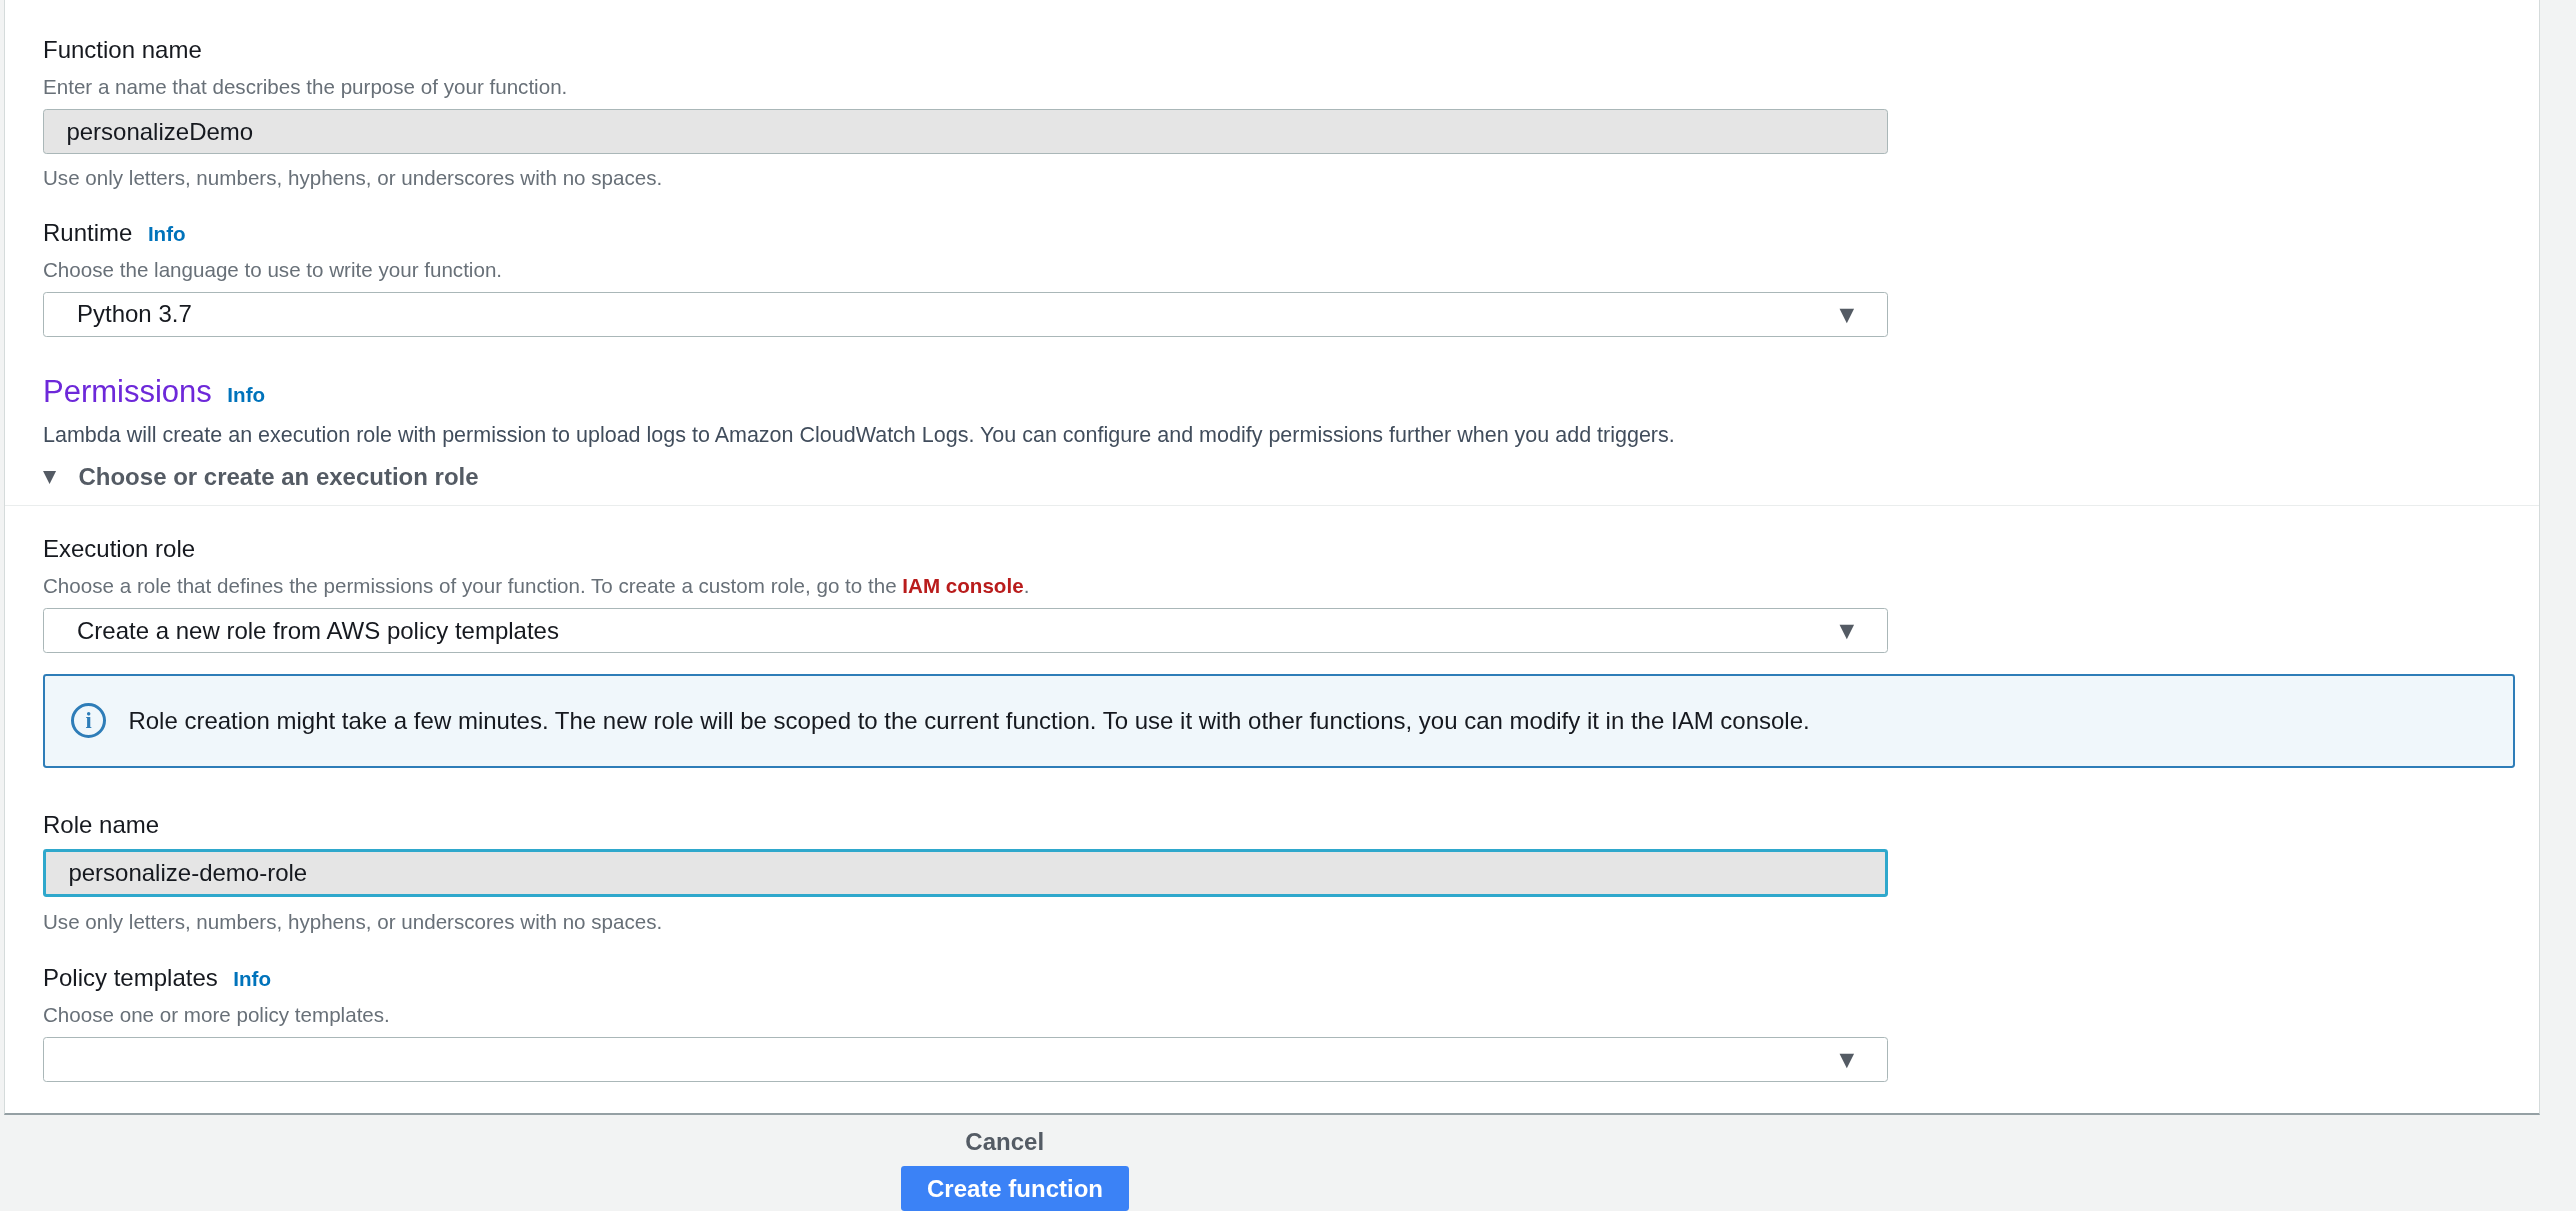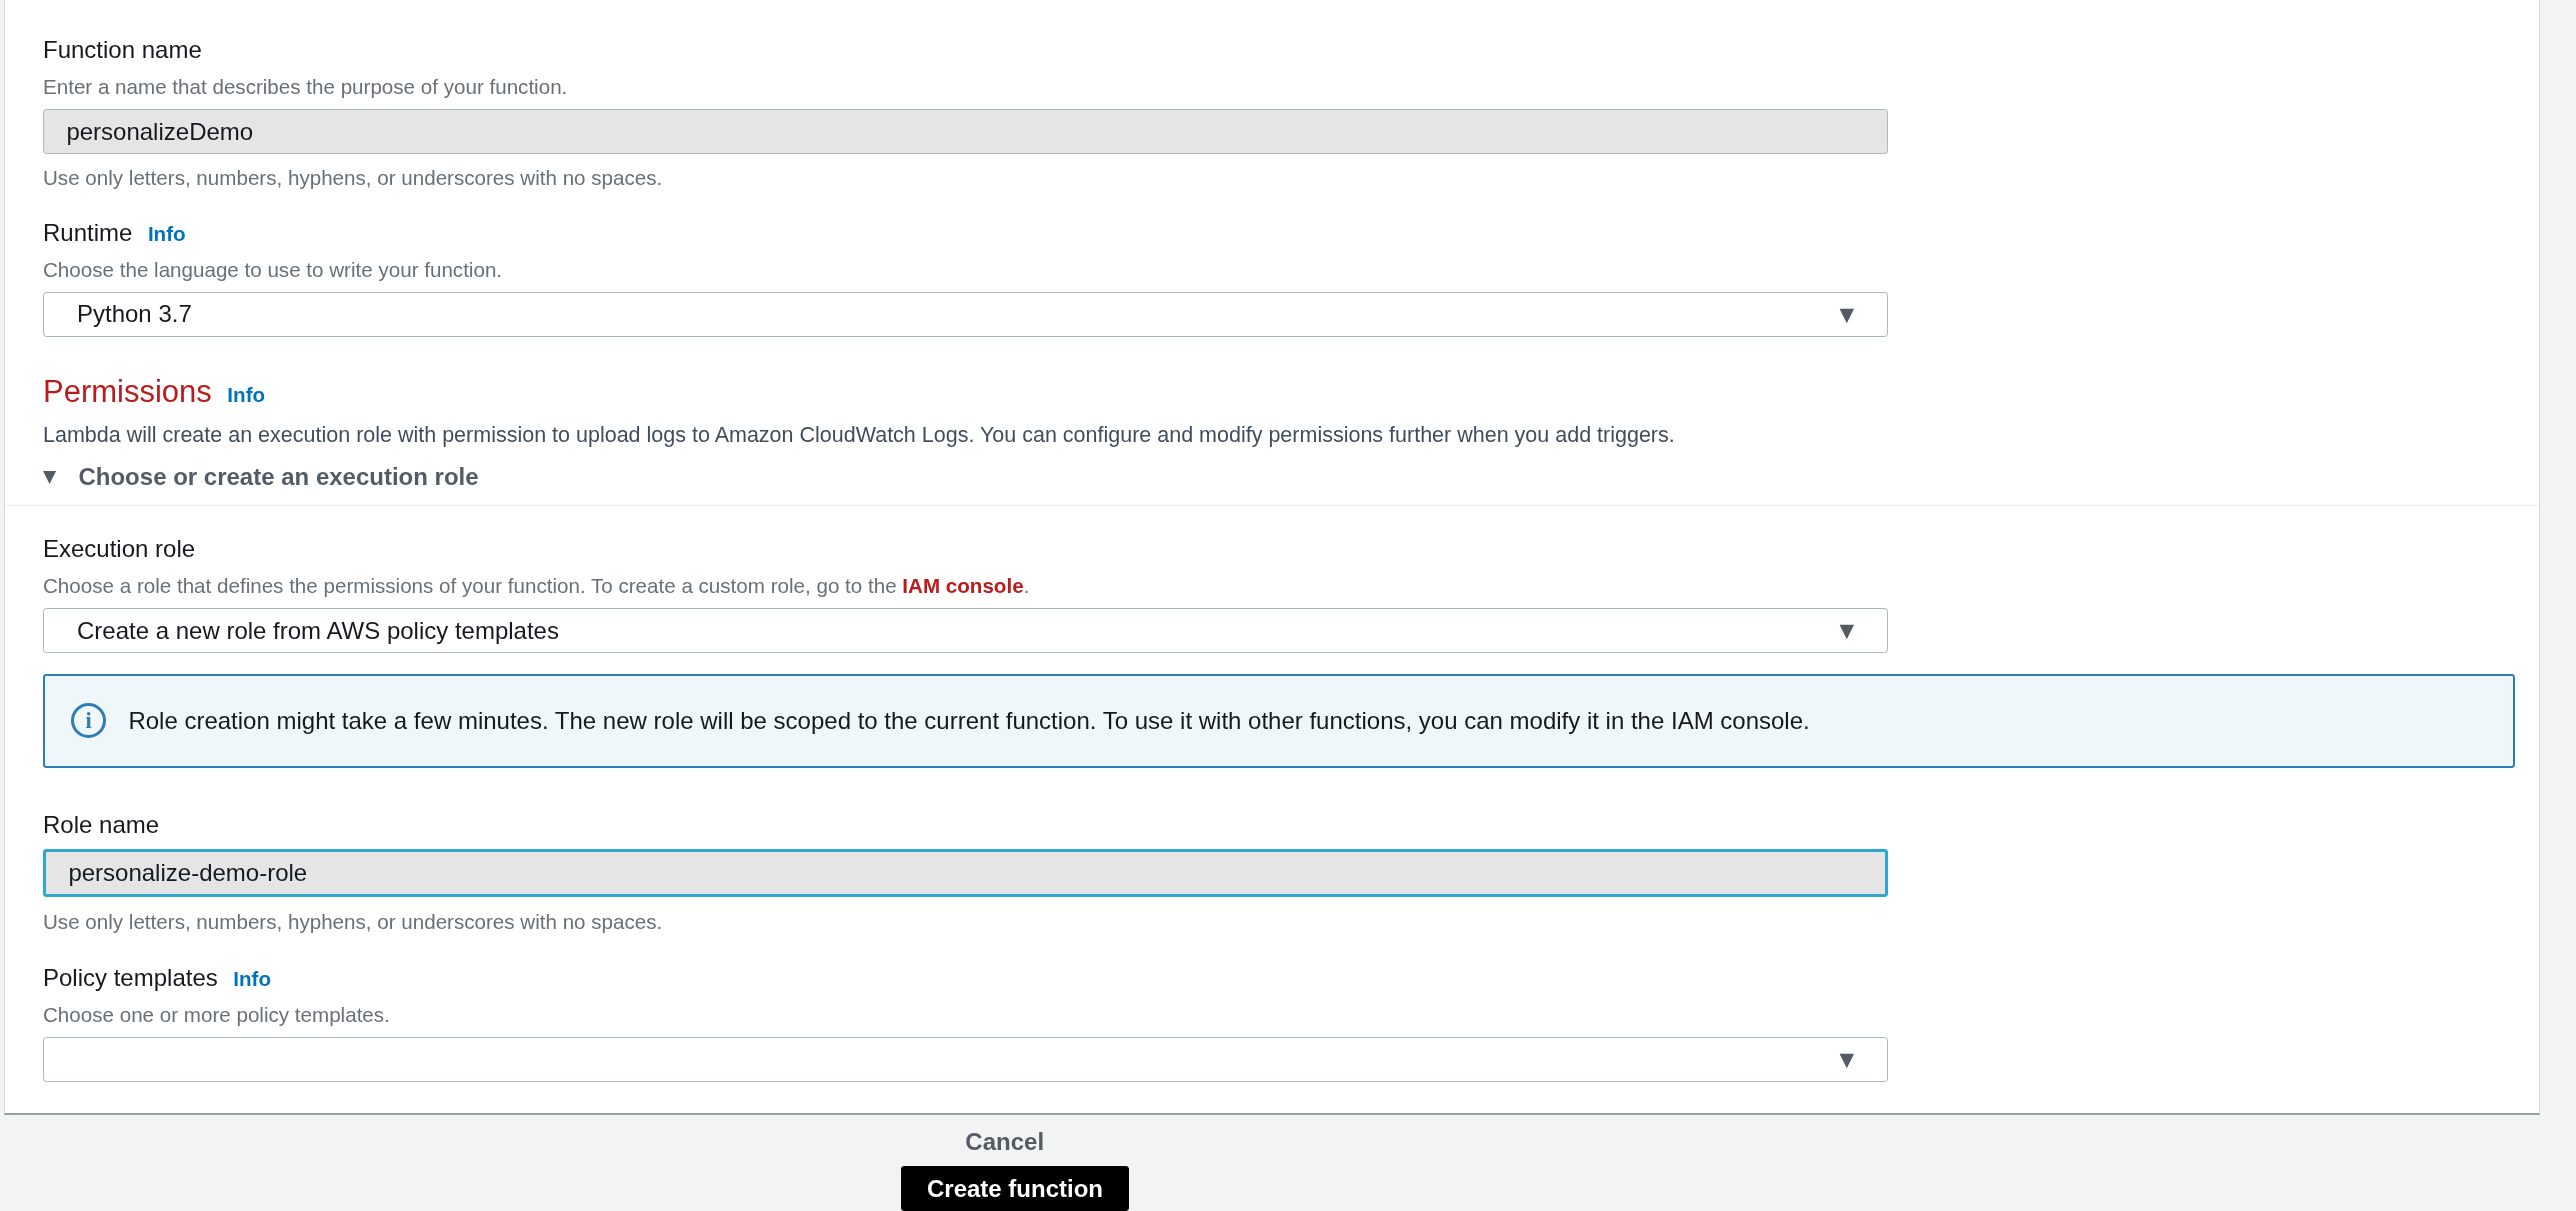--- a/index.html
+++ b/index.html
@@ -50,21 +50,21 @@
     padding:0 33px;cursor:pointer;
   }
   .select-value{font-size:24px;color:#16191f;}
   .caret{
     font-family:"DejaVu Sans",sans-serif;
     font-size:19px;color:#545b64;line-height:1;
   }
 
   .group-mt1{margin-top:24px;}
   .section-heading{margin-top:34px;display:flex;align-items:baseline;}
-  .section-heading .title{font-size:31px;line-height:41px;color:#b91c1c;font-weight:400;}
+  .section-heading .title{font-size:31px;line-height:41px;color:#6d28d9;font-weight:400;}
   .section-desc{font-size:21.5px;line-height:27.5px;color:#414d5c;margin-top:10.3px;}
 
   .expander{margin-top:10.3px;display:flex;align-items:center;cursor:pointer;}
   .expander .caret{font-size:17px;margin-right:22.4px;}
   .expander .exp-label{font-size:24px;line-height:33px;font-weight:bold;color:#545b64;}
 
   .divider{margin-top:12px;margin-left:-38px;width:calc(100% + 38px);border-top:1.7px solid #eaeded;height:0;}
 
   .group-exec{margin-top:26px;}
   .desc-link{font-weight:bold;color:#b91c1c;cursor:pointer;}
@@ -99,21 +99,21 @@
     padding-right:34px;
     flex-direction:column;
   }
   .cancel-btn{
     background:none;border:none;cursor:pointer;
     font-family:"Liberation Sans",sans-serif;
     font-size:24px;font-weight:bold;color:#545b64;
     padding:10.3px 17px;margin-right:20.6px;
   }
   .create-btn{
-    background:#000000;border:none;cursor:pointer;border-radius:3.4px;
+    background:#3b82f6;border:none;cursor:pointer;border-radius:3.4px;
     font-family:"Liberation Sans",sans-serif;
     font-size:24px;font-weight:bold;color:#ffffff;
     height:45px;padding:0 26px;
     display:flex;align-items:center;
   }
 </style>
 </head>
 <body>
 
 <div class="page">

